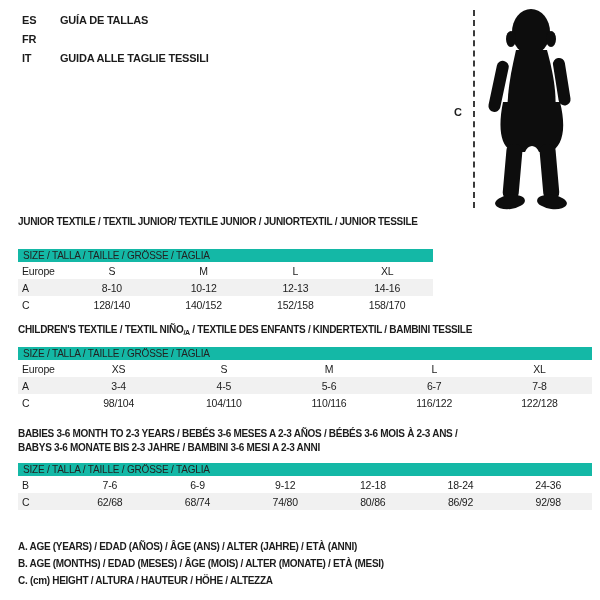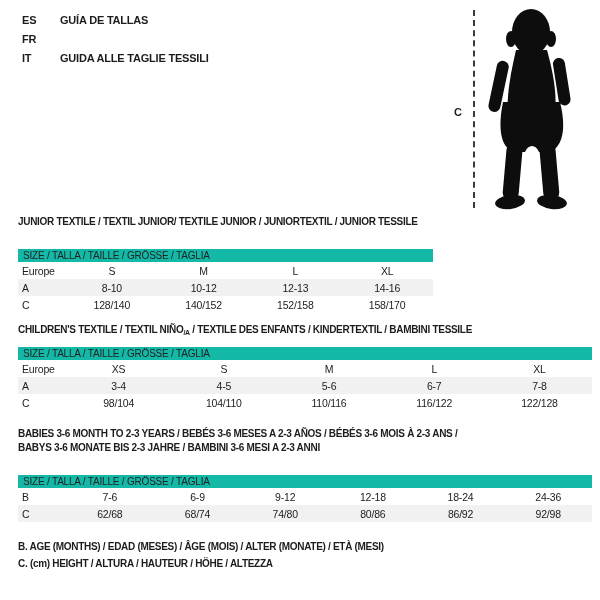--- a/index.html
+++ b/index.html
@@ -43,21 +43,21 @@
   .trow { display: flex; height: 17px; align-items: center; }
   .trow.shaded { background: #f1f1f1; }
   .trow .rlabel { width: 48px; padding-left: 4px; font-size: 10.5px; letter-spacing: -0.2px; }
   .trow .cell { flex: 1; text-align: center; font-size: 10.5px; letter-spacing: -0.2px; }
 
   .tbl-1 { top: 216px; width: 415px; }
   .tbl-1 .tbl-title { margin-bottom: 22px; }
   .tbl-2 { top: 324px; width: 574px; }
   .tbl-2 .tbl-title { margin-bottom: 11px; }
   .tbl-3 { top: 427px; width: 574px; }
-  .tbl-3 .tbl-title { line-height: 14px; margin-bottom: 20px; }
+  .tbl-3 .tbl-title { line-height: 14px; margin-bottom: 8px; }
 
   
   .legend { position: absolute; left: 18px; top: 538px; }
   .legend-line { font-size: 10px; font-weight: bold; letter-spacing: -0.3px; line-height: 17px; white-space: nowrap; }
 </style>
 </head>
 <body>
 
 <div class="page">
 
@@ -178,17 +178,18 @@
       <div class="cell">62/68</div>
       <div class="cell">68/74</div>
       <div class="cell">74/80</div>
       <div class="cell">80/86</div>
       <div class="cell">86/92</div>
       <div class="cell">92/98</div>
     </div>
   </section>
 
   <div class="legend">
+    <div class="legend-line">A. AGE (YEARS) / EDAD (AÑOS) / ÂGE (ANS) / ALTER (JAHRE) / ETÀ (ANNI)</div>
     <div class="legend-line">B. AGE (MONTHS) / EDAD (MESES) / ÂGE (MOIS) / ALTER (MONATE) / ETÀ (MESI)</div>
     <div class="legend-line">C. (cm) HEIGHT / ALTURA / HAUTEUR / HÖHE / ALTEZZA</div>
   </div>
 
 </div>
 
 </body></html>

